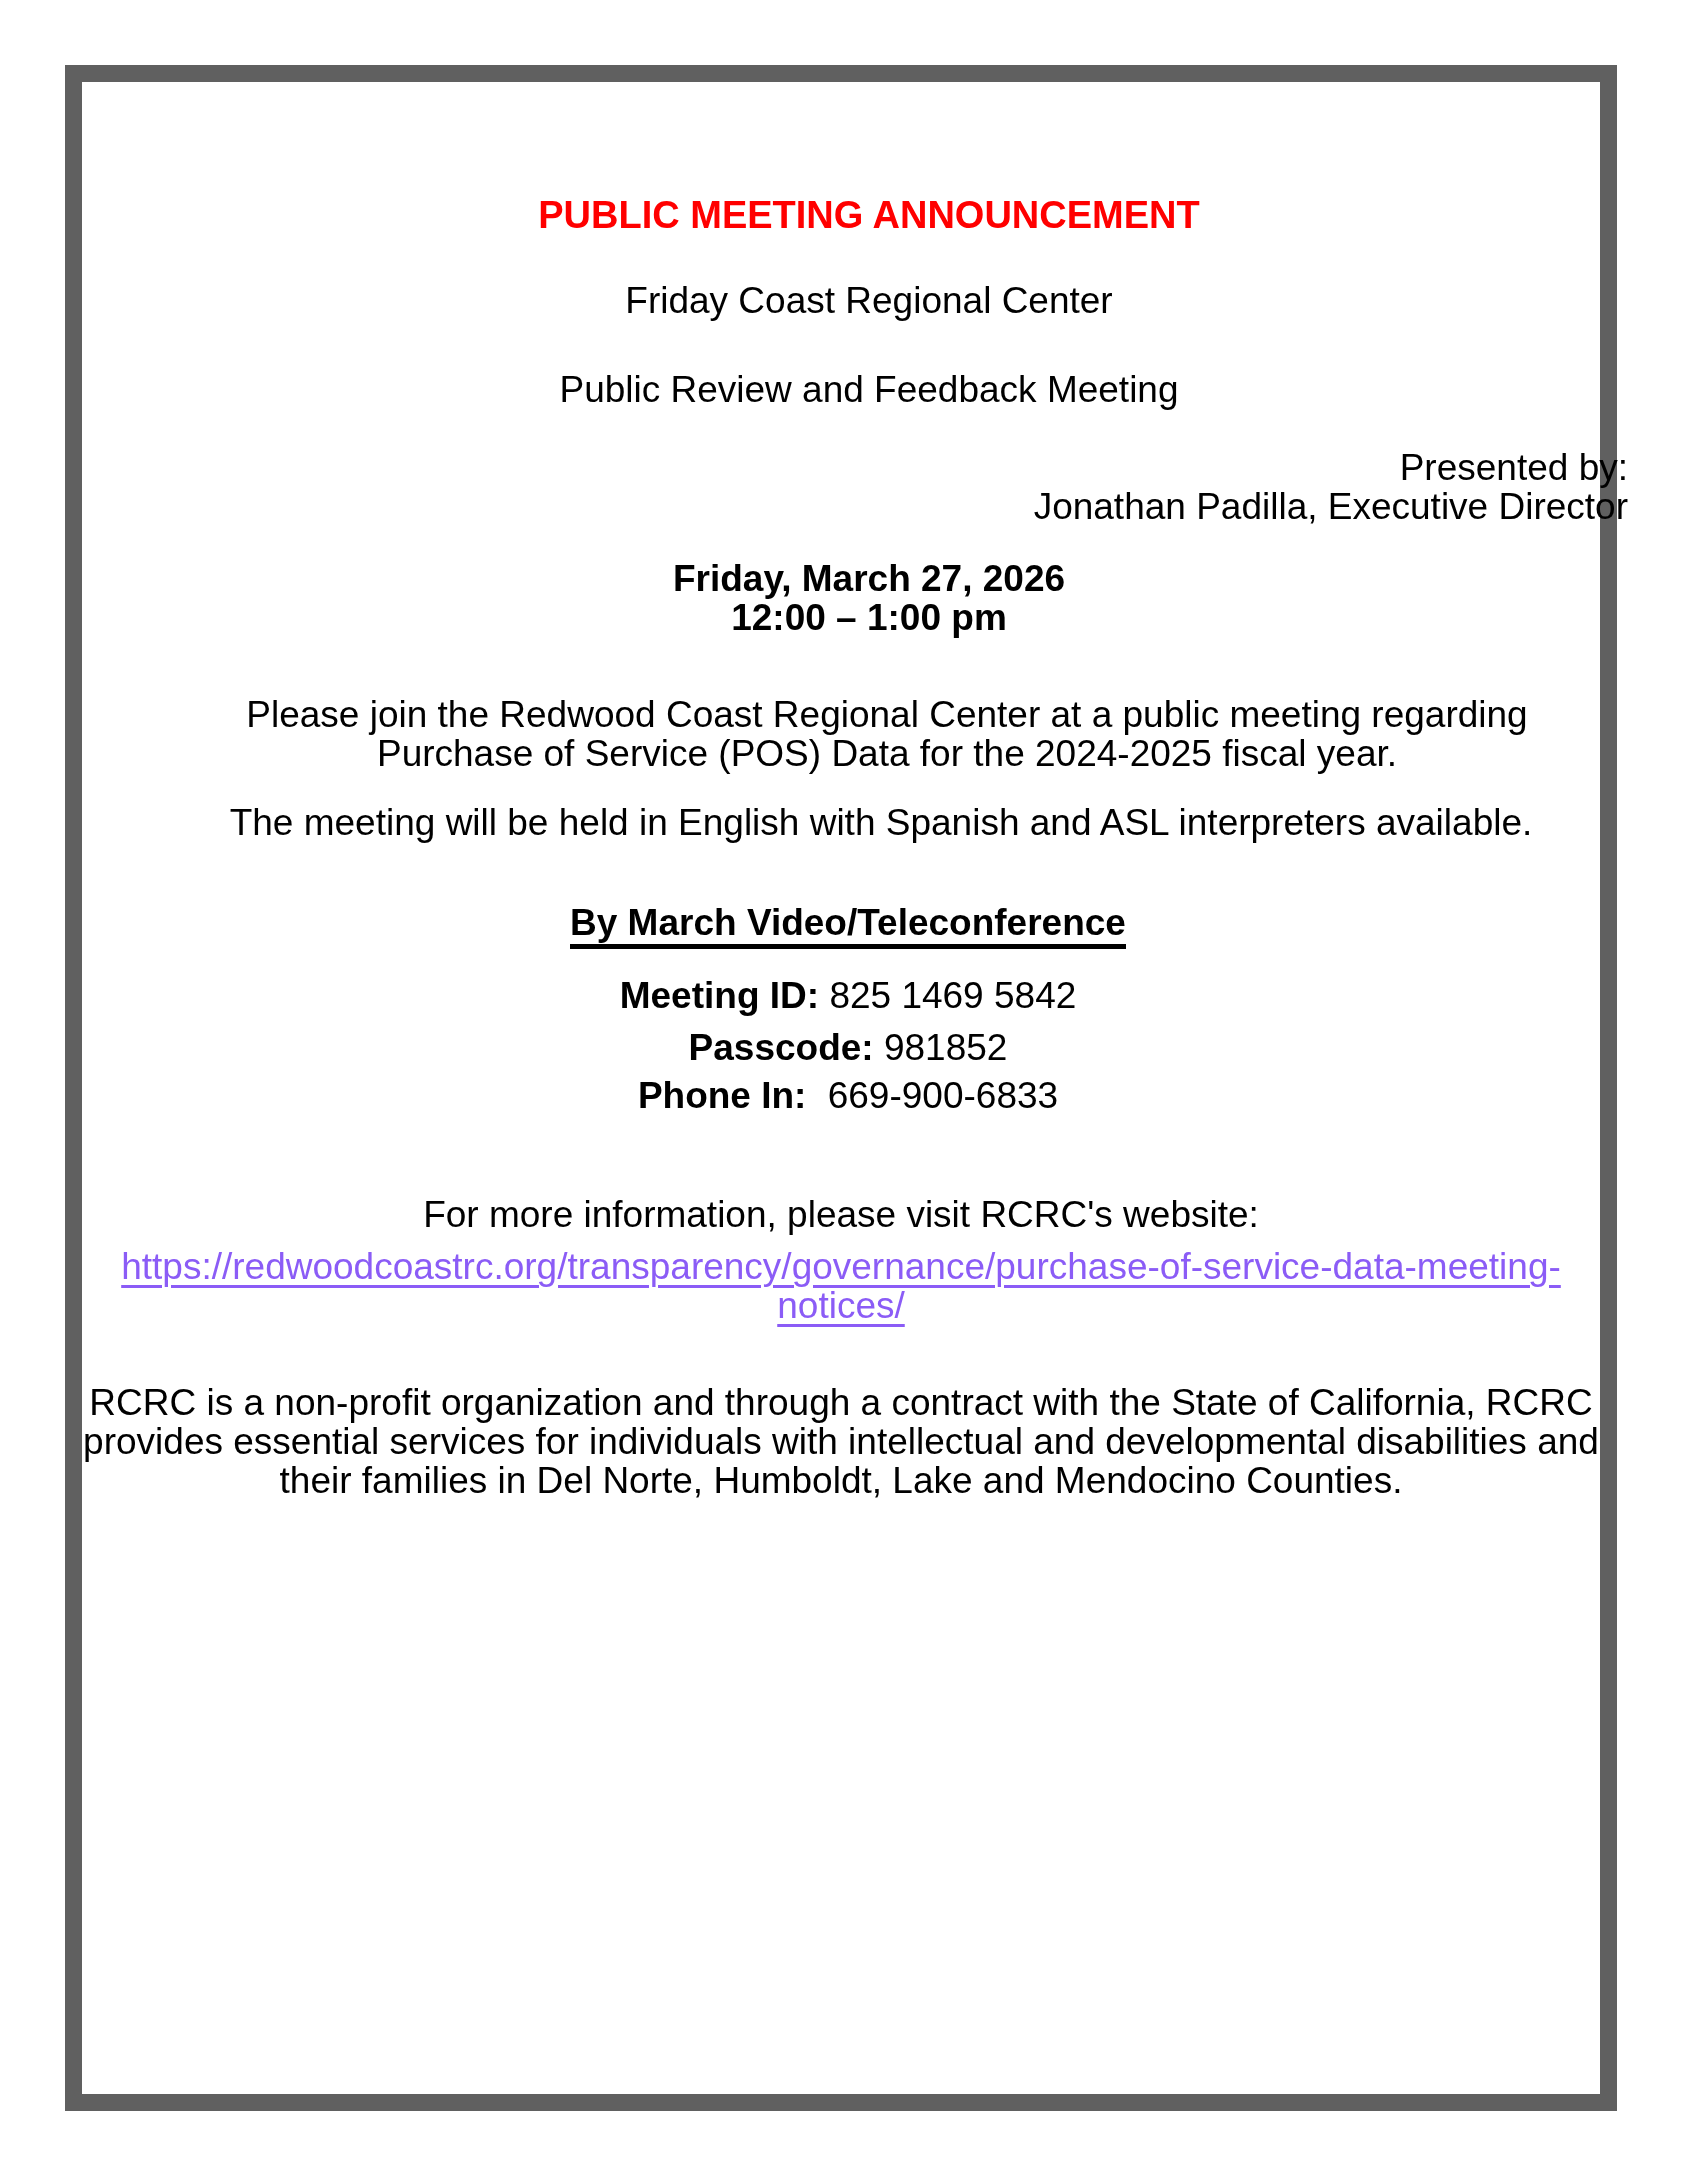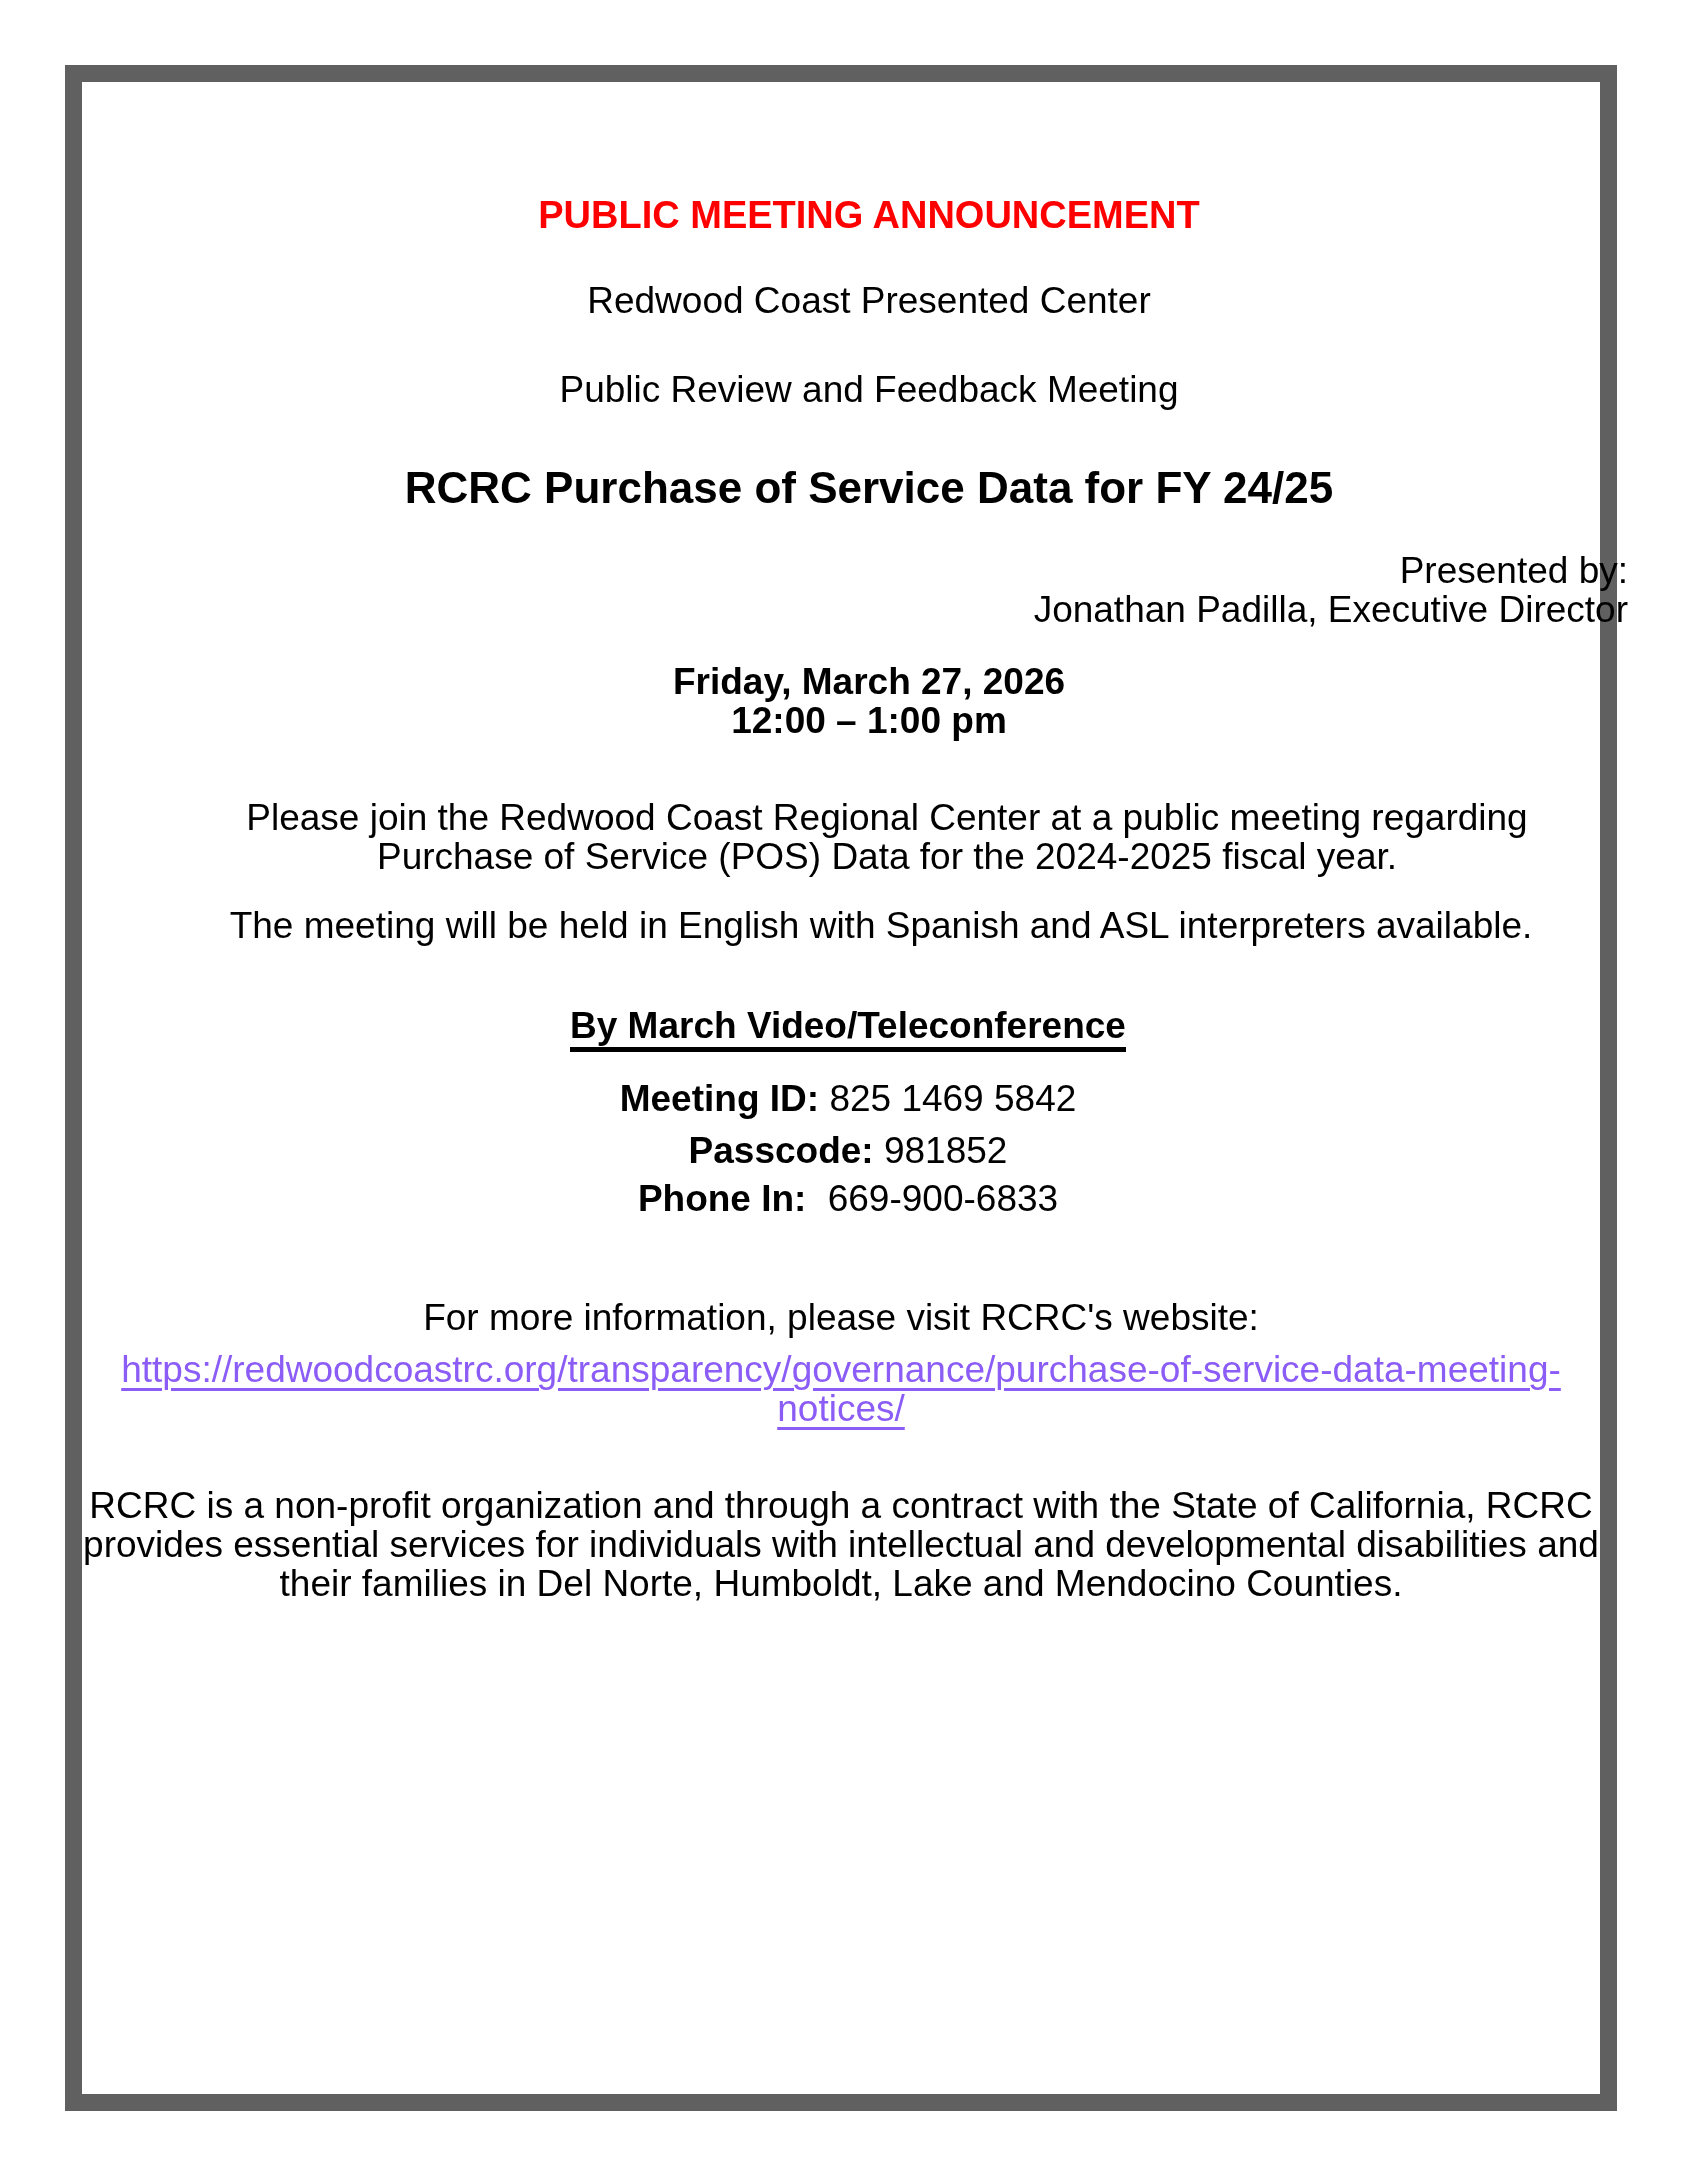--- a/index.html
+++ b/index.html
@@ -46,25 +46,24 @@
 </style>
 </head>
 <body>
 
 <div class="page">
   <div class="frame" style="border-color: rgb(96, 96, 96);">
     <div class="content">
 
       <div class="heading" style="color: rgb(255, 0, 0);">PUBLIC MEETING ANNOUNCEMENT</div>
 
-      <div class="org">Redwood Coast Presented Center</div>
+      <div class="org">Friday Coast Regional Center</div>
 
       <div class="mtype">Public Review and Feedback Meeting</div>
 
-      <div class="title">RCRC Purchase of Service Data for FY 24/25</div>
 
       <div class="para presented">Presented by:
 Jonathan Padilla, Executive Director</div>
 
       <div class="para datetime">Friday, March 27, 2026
 12:00 – 1:00 pm</div>
 
       <div class="para intro">Please join the Redwood Coast Regional Center at a public meeting regarding
 Purchase of Service (POS) Data for the 2024-2025 fiscal year.</div>
 

